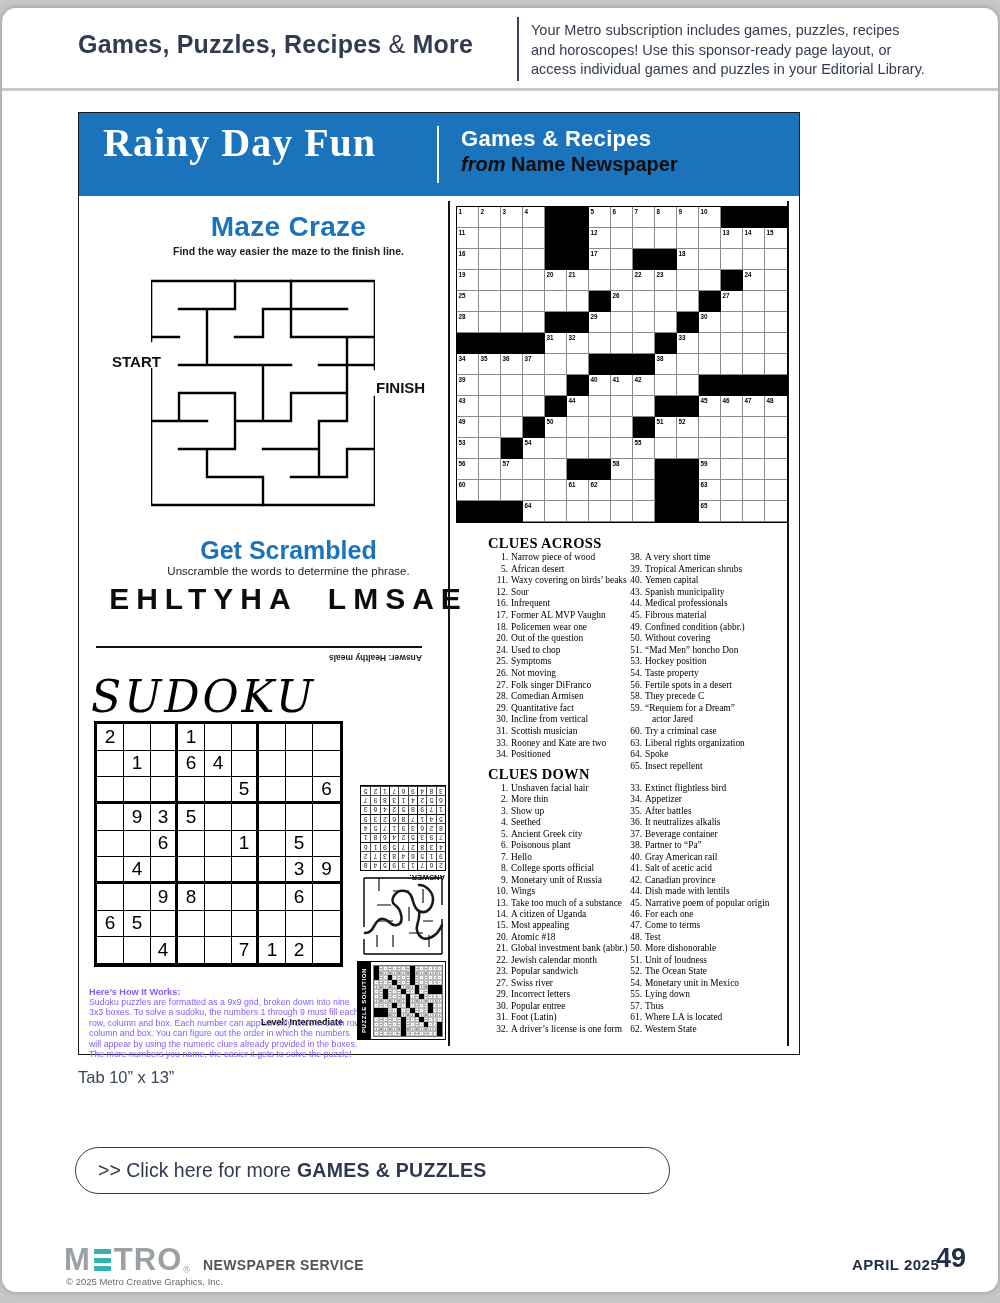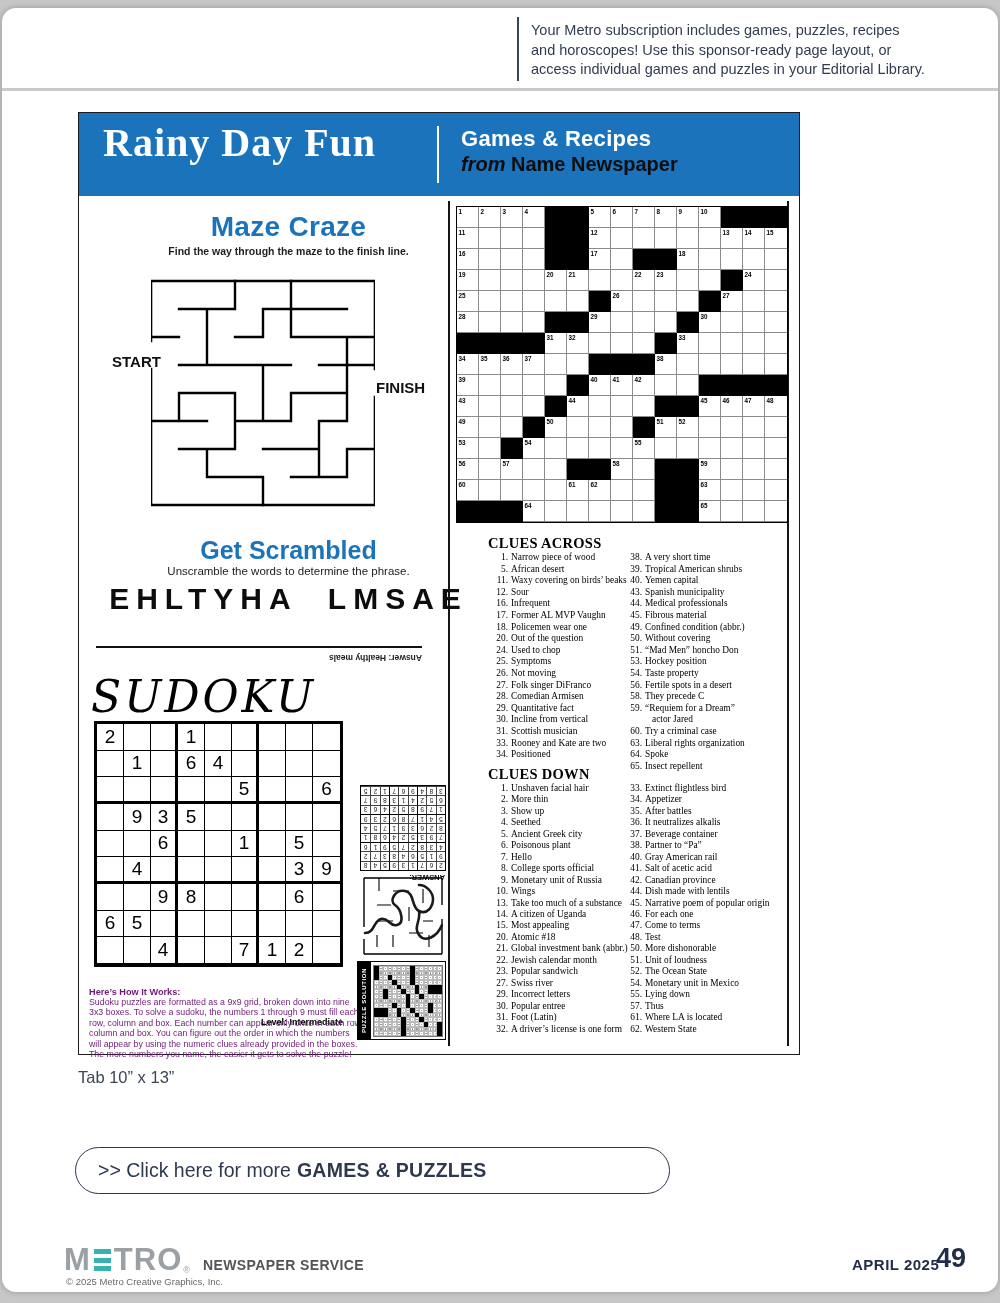--- a/index.html
+++ b/index.html
@@ -44,21 +44,21 @@
   .sud-title { left:12px; top:558px; font-family:"DejaVu Serif", serif; font-style:italic;
                font-size:44px; color:#000; letter-spacing:3px; }
   .sud-grid { left:15px; top:608px; width:249px; height:246px; border:3px solid #000;
               display:grid; grid-template-columns:repeat(9,1fr); grid-template-rows:repeat(9,1fr); }
   .sd-cell { border-right:1.5px solid #000; border-bottom:1.5px solid #000; display:grid; place-items:center;
              font-size:19px; color:#000; }
   .sd-cell:nth-child(9n) { border-right:none; }
   .sd-cell.vr { border-right-width:3px; }
   .sd-cell.hb { border-bottom-width:3px; }
   .sud-level { left:154px; top:858px; width:110px; text-align:right; font-size:9px; font-weight:700; color:#000;margin-top:46px; }
-  .how { left:10px; top:874px; width:274px; color:#701a75; }
+  .how { left:10px; top:874px; width:274px; color:#8b5cf6; }
   .how-t { font-size:9.2px; font-weight:700; }
   .how-b { font-size:8.8px; line-height:10.4px; }
 
   
   .mini-sud-wrap { left:279px; top:672px; width:88px; transform:rotate(180deg); }
   .mini-sud-label { font-size:7.5px; font-weight:700; color:#111; margin:0 0 2px 1px; }
   .mini-sud-grid { width:86px; height:86px; border:1.6px solid #000; display:grid;
                    grid-template-columns:repeat(9,1fr); grid-template-rows:repeat(9,1fr); }
   .ms9 { border-right:.8px solid #444; border-bottom:.8px solid #444; display:grid; place-items:center;
          font-size:6.5px; color:#222; }
@@ -118,39 +118,40 @@
   .issue { left:852px; top:1256px; font-size:15px; font-weight:800; color:#222e49; letter-spacing:.5px; }
   .pageno { left:936px; top:1243px; font-size:27px; font-weight:800; color:#222e49; }
   svg path { fill:none; }
 </style>
 </head>
 <body>
 
 <div class="page">
   <div class="card abs" style="left:2px;right:2px;top:8px;bottom:11px;"></div>
 
+  <div class="abs hdr-title"><span>Games, Puzzles, Recipes</span><span class="amp"> &amp; </span><span>More</span></div>
   <div class="abs hdr-div"></div>
   <div class="abs hdr-desc">Your Metro subscription includes games, puzzles, recipes and horoscopes! Use this sponsor-ready page layout, or access individual games and puzzles in your Editorial Library.</div>
   <div class="abs hdr-rule"></div>
 
   <div class="abs poster">
     <div class="banner">
       <div class="rdf">Rainy Day Fun</div>
       <div class="bdiv"></div>
       <div class="b-right">
         <div class="b-l1">Games &amp; Recipes</div>
         <div class="b-l2"><span class="b-from">from </span><span class="b-name">Name Newspaper</span></div>
       </div>
     </div>
 
     <div class="abs vrule" style="left:369px;top:88px;height:845px;"></div>
     <div class="abs vrule" style="left:708px;top:88px;height:845px;"></div>
 
     <div class="abs lcol-center maze-title">Maze Craze</div>
-    <div class="abs lcol-center maze-sub">Find the way through the maze to the finish line.</div>
+    <div class="abs lcol-center maze-sub">Find the way easier the maze to the finish line.</div>
     <svg class="abs maze-svg" width="224" height="232" viewBox="0 0 224 232">
       <path stroke="#000" stroke-width="2.6" stroke-linecap="square" d="M0,4 H224 M0,228 H224 M0,4 V64 M0,92 V228 M224,4 V92 M224,120 V228"></path>
       <path stroke="#000" stroke-width="2.4" stroke-linecap="square" d="M84,4 V32 M140,4 V60 M56,32 V88 M112,32 V60 M28,32 H84 M112,32 H196 M0,60 H28 M84,60 H112 M140,60 H224 M28,88 H140 M168,88 H224 M196,60 V88 M112,88 V144 M196,88 V144 M28,116 V144 M84,116 V172 M140,116 V144 M28,116 H84 M140,116 H196 M0,144 H56 M84,144 H140 M168,144 H196 M168,144 V200 M28,172 H84 M112,172 H168 M196,172 H224 M56,172 V200 M196,172 V200 M56,200 H112 M140,200 H196 M112,200 V228"></path>
     </svg>
     <div class="abs maze-label" style="left:33px;top:240px;">START</div>
     <div class="abs maze-label" style="left:297px;top:266px;">FINISH</div>
 
     <div class="abs lcol-center gs-title">Get Scrambled</div>
     <div class="abs lcol-center gs-sub">Unscramble the words to determine the phrase.</div>
     <div class="abs lcol-center gs-letters">EHLTYHA LMSAE</div>

